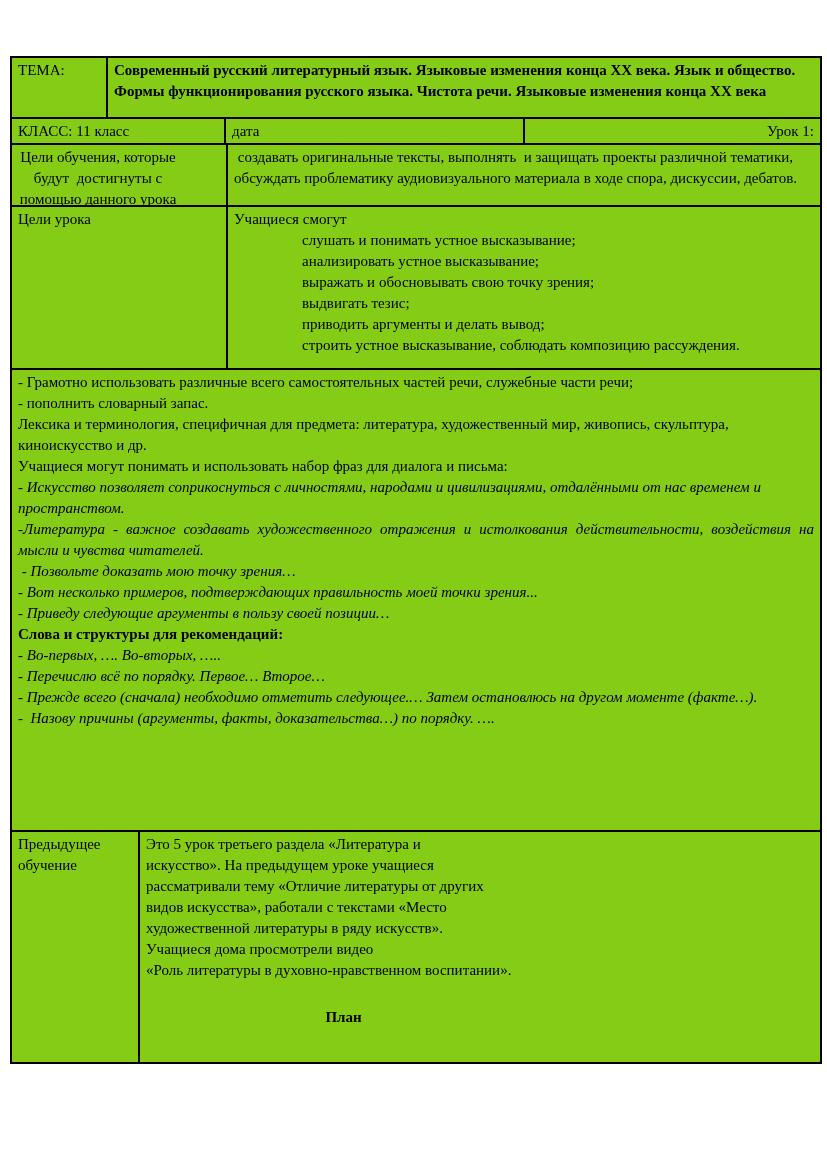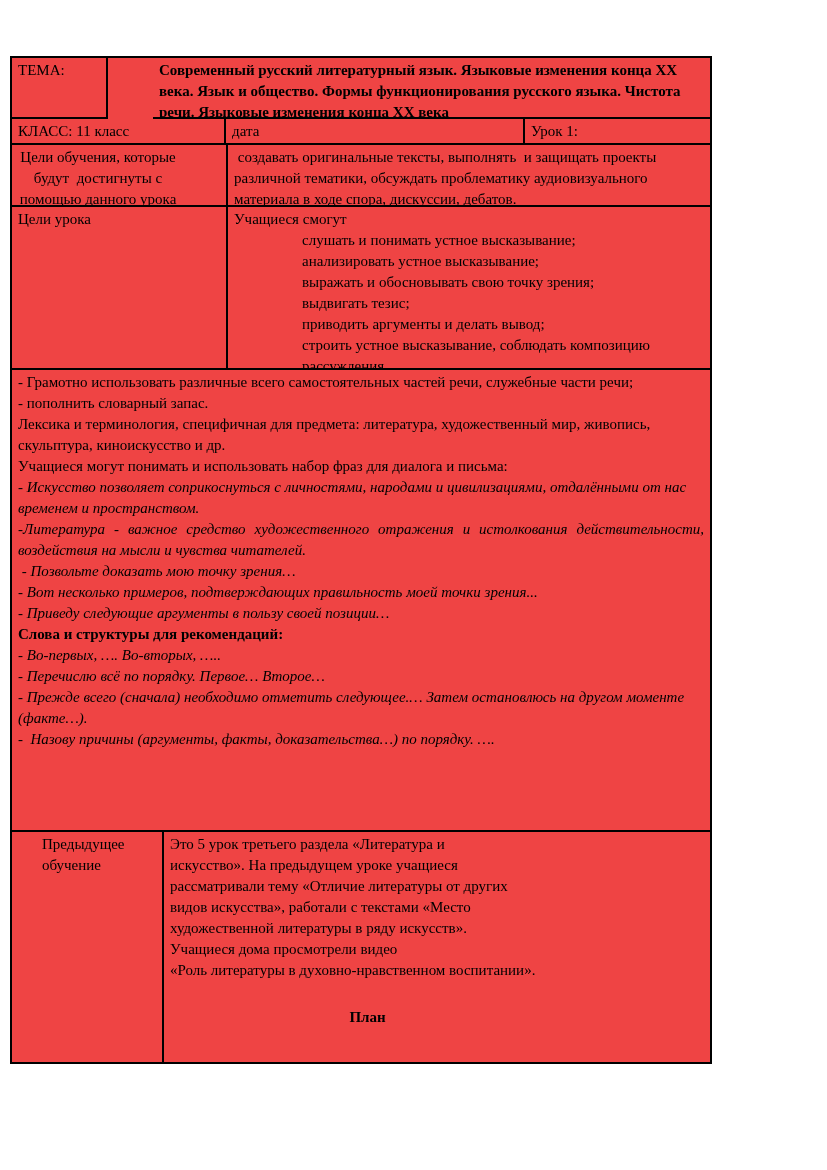--- a/index.html
+++ b/index.html
@@ -2,39 +2,39 @@
 <html><head>
 <meta charset="utf-8">
 <style>
   * { margin:0; padding:0; box-sizing:border-box; }
   html,body { background:#ffffff; }
   body {
     width:827px; height:1170px; position:relative;
     font-family:"Liberation Serif","DejaVu Serif",serif;
     font-size:15px; color:#000;
   }
-  .tbl { position:absolute; left:10px; top:56px; width:702px; border:2px solid #000; background:#ef4444; }
+  .tbl { position:absolute; left:10px; top:56px; width:812px; border:2px solid #000; background:#84cc16; }
   .row { display:flex; width:100%; }
   .cell { border-right:2px solid #000; border-bottom:2px solid #000; padding:2px 6px; overflow:hidden; }
   .cell:last-child { border-right:none; }
   .row:last-child .cell { border-bottom:none; }
   p { margin:0; line-height:21px; white-space:pre-wrap; }
   .it  { font-style:italic; }
   .jt  { text-align:justify; white-space:normal; }
   .bld { font-weight:bold; }
   .ctr { text-align:center; }
   .lblw { max-width:160px; }
 
-  .r1 { height:61px; }  .r1 .c1 { width:96px; }  .r1 .c2 { flex:1; font-weight:bold;margin-left:45px; }
-  .r2 { height:26px; }  .r2 .c1 { width:214px; } .r2 .c2 { width:299px; } .r2 .c3 { flex:1; }
+  .r1 { height:61px; }  .r1 .c1 { width:96px; }  .r1 .c2 { flex:1; font-weight:bold; }
+  .r2 { height:26px; }  .r2 .c1 { width:214px; } .r2 .c2 { width:299px; } .r2 .c3 { flex:1;text-align:right; }
   .r3 { height:62px; }  .r3 .c1 { width:216px;text-align:center; } .r3 .c2 { flex:1; }
   .r4 { height:163px;border-radius:23px; } .r4 .c1 { width:216px; } .r4 .c2 { flex:1; }
   .r4 .goal-item { margin-left:68px; }
   .r5 { height:462px; } .r5 .c1 { width:216px; } .r5 .c2 { flex:1; }
-  .r6 { height:230px;padding-left:24px; } .r6 .c1 { width:128px; } .r6 .c2 { width:407px; } .r6 .c3 { flex:1; }
+  .r6 { height:230px; } .r6 .c1 { width:128px; } .r6 .c2 { width:407px; } .r6 .c3 { flex:1; }
   .prev-body { margin-right:45px; }
   .plan-heading { margin-top:26px; }
   .sources-text { width:128px; }
 </style>
 </head>
 <body>
 
 <div class="tbl">
 
   <div class="row r1">
@@ -82,21 +82,21 @@
     </div>
   </div>
 
   <div class="row r5">
     <div class="cell c2">
       <p>- Грамотно использовать различные всего самостоятельных частей речи, служебные части речи;</p>
       <p>- пополнить словарный запас.</p>
       <p>Лексика и терминология, специфичная для предмета: литература, художественный мир, живопись, скульптура, киноискусство и др.</p>
       <p>Учащиеся могут понимать и использовать набор фраз для диалога и письма:</p>
       <p class="it">- Искусство позволяет соприкоснуться с личностями, народами и цивилизациями, отдалёнными от нас временем и пространством.</p>
-      <p class="it jt">-Литература - важное средство художественного отражения и истолкования действительности, воздействия на мысли и чувства читателей.</p>
+      <p class="it jt">-Литература - важное создавать художественного отражения и истолкования действительности, воздействия на мысли и чувства читателей.</p>
       <p class="it"> - Позвольте доказать мою точку зрения…</p>
       <p class="it">- Вот несколько примеров, подтверждающих правильность моей точки зрения...</p>
       <p class="it">- Приведу следующие аргументы в пользу своей позиции…</p>
       <p class="bld">Слова и структуры для рекомендаций:</p>
       <p class="it">- Во-первых, …. Во-вторых, …..</p>
       <p class="it">- Перечислю всё по порядку. Первое… Второе…</p>
       <p class="it">- Прежде всего (сначала) необходимо отметить следующее.… Затем остановлюсь на другом моменте (факте…).</p>
       <p class="it">-  Назову причины (аргументы, факты, доказательства…) по порядку. ….</p>
 
     </div>

